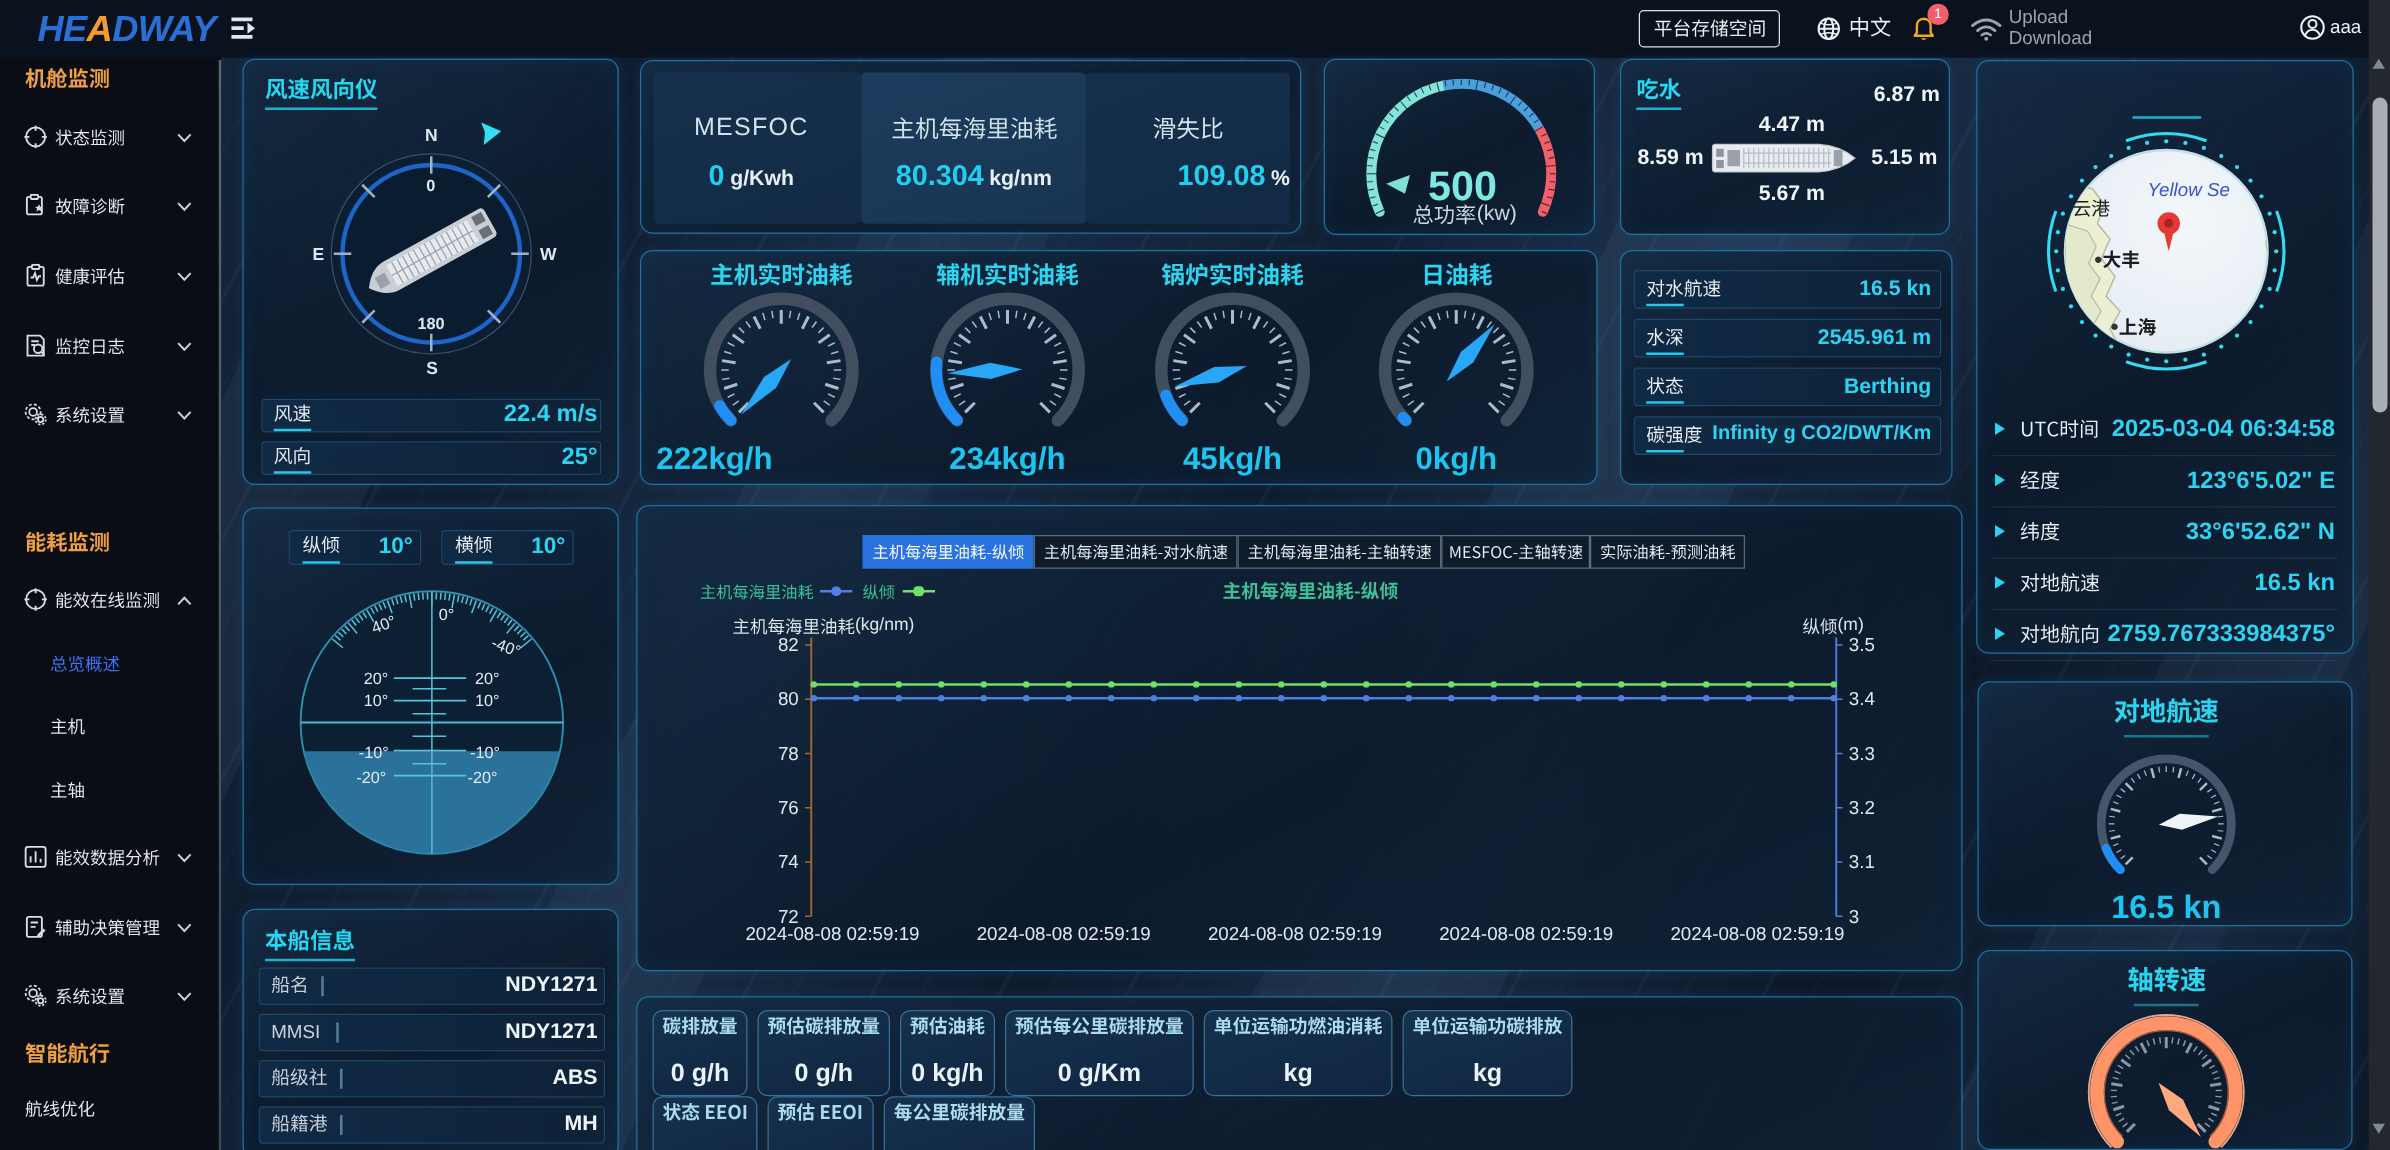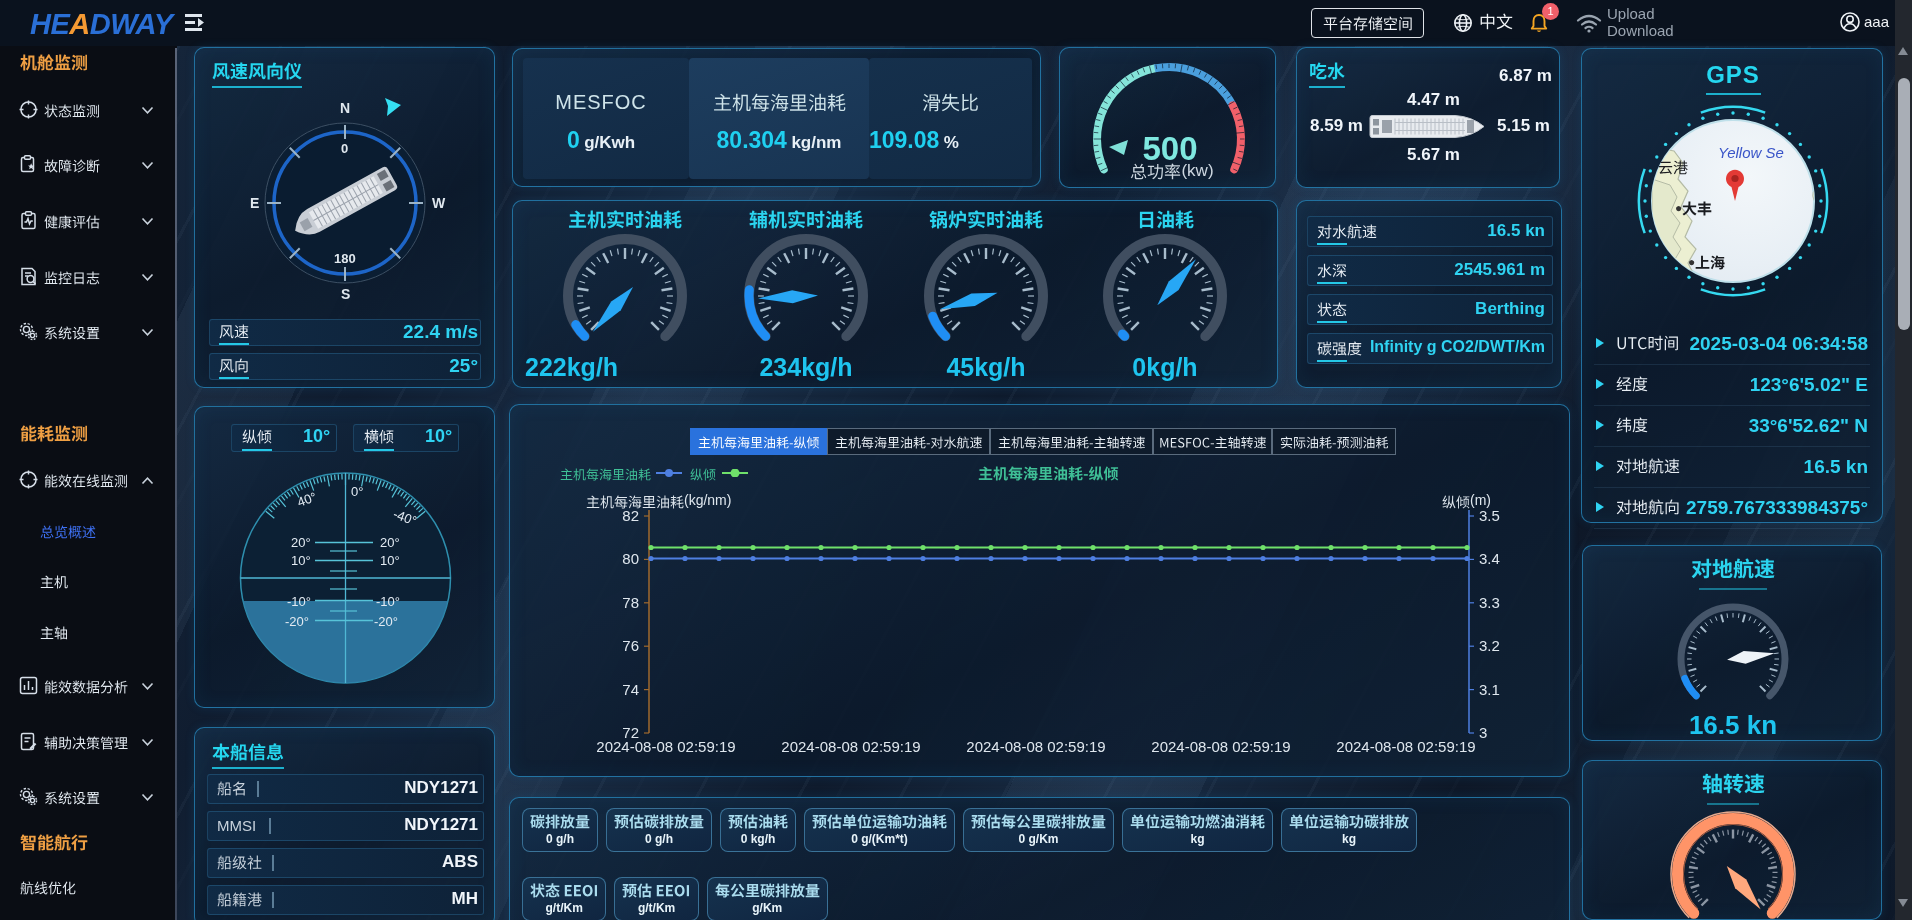--- a/index.html
+++ b/index.html
@@ -18,21 +18,21 @@
 .panel{position:absolute;border:1px solid rgba(40,140,195,.75);border-radius:10px;
  background:linear-gradient(155deg,rgba(20,42,66,.92),rgba(12,26,44,.9) 55%,rgba(16,34,54,.92));
  box-shadow:0 0 10px rgba(20,110,170,.18), inset 0 0 18px rgba(30,120,180,.10);}
 .ptitle{position:absolute;}
 .tline{position:absolute;height:2px;background:#1fc9e8;opacity:.85}
 .row{position:absolute;background:linear-gradient(90deg,#102a45,#0e2238);border:1px solid rgba(60,150,205,.28);border-radius:3px;}
 .rv{position:absolute;right:10px;color:#2fd3f2;font-weight:bold;}
 .ul{position:absolute;height:2px;background:#25c8e6;}
 .tile{display:inline-block;vertical-align:top;border:1px solid rgba(90,170,215,.55);border-radius:8px;
  background:linear-gradient(160deg,#15324e,#102540);padding:4px 7px 5px 7px;margin-right:8px;text-align:center;color:#d5ecf6;font-weight:bold;font-size:15px;}
-.tile .v{margin-top:2px;font-size:12px;color:#e8f4fa}
+.tile .v{margin-top:18px;font-size:20px;color:#e8f4fa}
 .gpsrow{position:absolute;left:12px;right:12px;height:41px;border-bottom:1px solid rgba(90,140,180,.18);}
 .arr{position:absolute;left:2px;top:14px;width:0;height:0;border-left:8px solid #2fd3f2;border-top:5px solid transparent;border-bottom:5px solid transparent;}
 .gpsv{position:absolute;right:2px;top:9px;color:#2fd3f2;font-weight:bold;font-size:19px;margin-left:13px;}
 
 </style></head><body>
 <div id="page">
 <div id="content"></div>
 <div id="topbar"></div>
 <div id="sidebar"></div>
 <div style="position:absolute;left:0;top:0;width:1912px;height:46px">
@@ -553,21 +553,21 @@
             </g>
           </svg></div>
         <div style="position:absolute;left:176px;top:78px;width:180px;text-align:center"><span style="color:#1fd0f0;font-weight:bold;font-size:23px">80.304</span> <span style="color:#e8f0f6;font-weight:bold;font-size:17px">kg/nm</span></div>
         <div style="position:absolute;left:356px;top:44px;width:163px;text-align:center"><svg class="ct" width="57.0" height="19" viewBox="0 -880 3000 1000" fill="#cfe4ea">
             <g transform="scale(1,-1)">
               <use href="#q85" x="0"></use>
               <use href="#q86" x="1000"></use>
               <use href="#q87" x="2000"></use>
             </g>
           </svg></div>
-        <div style="position:absolute;left:356px;top:78px;width:163px;text-align:left"><span style="color:#1fd0f0;font-weight:bold;font-size:23px">109.08</span> <span style="color:#e8f0f6;font-weight:bold;font-size:17px">%</span></div>
+        <div style="position:absolute;left:356px;top:78px;width:163px;text-align:right"><span style="color:#1fd0f0;font-weight:bold;font-size:23px">109.08</span> <span style="color:#e8f0f6;font-weight:bold;font-size:17px">%</span></div>
       </div>
 <div class="panel" style="left:1059px;top:47px;width:217px;height:141px;">
         <svg style="position:absolute;left:0;top:0" width="217" height="141" viewBox="0 0 217 141">
           <path d="M43.75 121.43 A72.00 72.00 0 0 1 94.65 20.45" stroke="#84e4d9" stroke-width="8" fill="none" stroke-linecap="round"></path>
           <path d="M94.65 20.45 A72.00 72.00 0 0 1 172.63 57.31" stroke="#4a9fdd" stroke-width="8" fill="none"></path>
           <path d="M172.63 57.31 A72.00 72.00 0 0 1 174.25 121.43" stroke="#f1606a" stroke-width="8" fill="none" stroke-linecap="round"></path>
           <line x1="40.6" y1="122.9" x2="48.7" y2="119.1" stroke="#0c1a2a" stroke-width="0.9" opacity="0.75"></line>
           <line x1="38.1" y1="116.8" x2="42.3" y2="115.3" stroke="#0c1a2a" stroke-width="0.9" opacity="0.75"></line>
           <line x1="36.1" y1="110.5" x2="40.4" y2="109.4" stroke="#0c1a2a" stroke-width="0.9" opacity="0.75"></line>
           <line x1="34.6" y1="104.1" x2="39.1" y2="103.3" stroke="#0c1a2a" stroke-width="0.9" opacity="0.75"></line>
@@ -1128,32 +1128,20 @@
                 <g transform="scale(1,-1)">
                   <use href="#q127" x="0"></use>
                   <use href="#q128" x="1000"></use>
                   <use href="#q95" x="2000"></use>
                   <use href="#q32" x="3000"></use>
                 </g>
               </svg></div><div class="v"><span style="font-family:'Liberation Sans',sans-serif">0 kg/h</span></div></div><div class="tile"><div><svg class="ct" width="135.0" height="15" viewBox="0 -880 9000 1000" fill="#aadcee">
                 <g transform="scale(1,-1)">
                   <use href="#q127" x="0"></use>
                   <use href="#q128" x="1000"></use>
-                  <use href="#q131" x="2000"></use>
-                  <use href="#q132" x="3000"></use>
-                  <use href="#q133" x="4000"></use>
-                  <use href="#q134" x="5000"></use>
-                  <use href="#q135" x="6000"></use>
-                  <use href="#q95" x="7000"></use>
-                  <use href="#q32" x="8000"></use>
-                </g>
-              </svg></div><div class="v"><span style="font-family:'Liberation Sans',sans-serif">0 g/(Km*t)</span></div></div><div class="tile"><div><svg class="ct" width="135.0" height="15" viewBox="0 -880 9000 1000" fill="#aadcee">
-                <g transform="scale(1,-1)">
-                  <use href="#q127" x="0"></use>
-                  <use href="#q128" x="1000"></use>
                   <use href="#q117" x="2000"></use>
                   <use href="#q136" x="3000"></use>
                   <use href="#q119" x="4000"></use>
                   <use href="#q123" x="5000"></use>
                   <use href="#q124" x="6000"></use>
                   <use href="#q125" x="7000"></use>
                   <use href="#q126" x="8000"></use>
                 </g>
               </svg></div><div class="v"><span style="font-family:'Liberation Sans',sans-serif">0 g/Km</span></div></div><div class="tile"><div><svg class="ct" width="135.0" height="15" viewBox="0 -880 9000 1000" fill="#aadcee">
                 <g transform="scale(1,-1)">
@@ -1203,21 +1191,20 @@
                   <use href="#q136" x="1000"></use>
                   <use href="#q119" x="2000"></use>
                   <use href="#q123" x="3000"></use>
                   <use href="#q124" x="4000"></use>
                   <use href="#q125" x="5000"></use>
                   <use href="#q126" x="6000"></use>
                 </g>
               </svg></div><div class="v"><span style="font-family:'Liberation Sans',sans-serif">g/Km</span></div></div></div>
       </div>
 <div class="panel" style="left:1581px;top:48px;width:302px;height:475px;">
-        <div style="position:absolute;left:0;top:12px;width:302px;text-align:center"><span style="color:#25d7f0;font-weight:bold;font-size:24px;letter-spacing:1px">GPS</span></div>
         <div class="tline" style="left:124px;top:44px;width:55px"></div>
         <svg style="position:absolute;left:0;top:0" width="302" height="475" viewBox="0 0 302 475">
           <defs>
             <clipPath id="mapclip">
               <circle cx="151" cy="152" r="81"></circle>
             </clipPath>
             <radialGradient id="seag" cx="0.6" cy="0.35" r="0.9">
               <stop offset="0" stop-color="#f3f7fa"></stop>
               <stop offset="0.6" stop-color="#e8eff5"></stop>
               <stop offset="1" stop-color="#dfe8f0"></stop>

